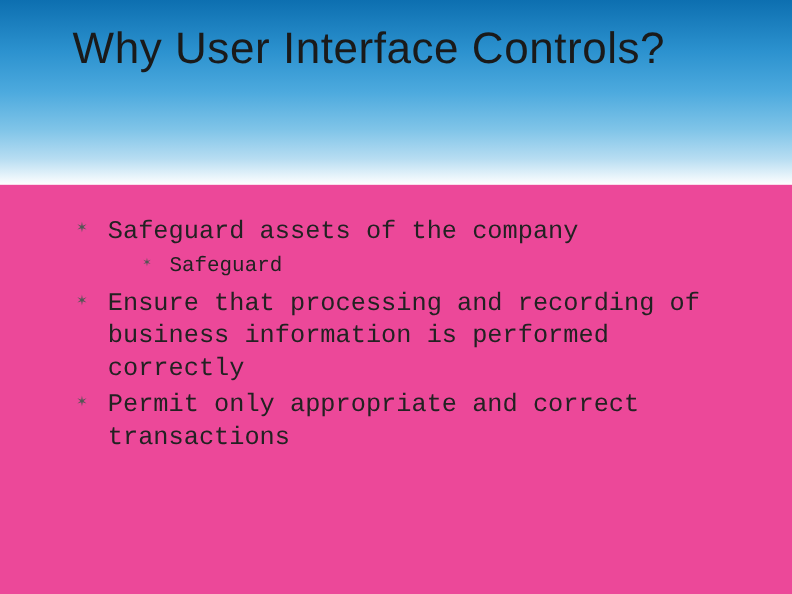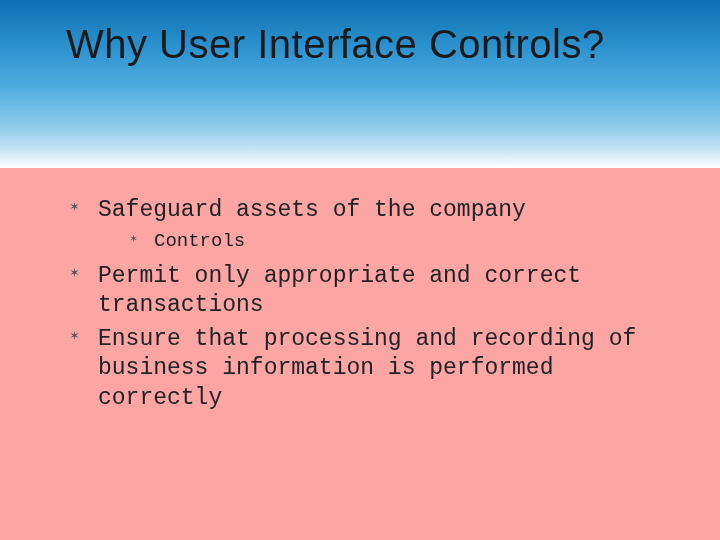--- a/index.html
+++ b/index.html
@@ -8,21 +8,21 @@
     width: 720px;
     height: 540px;
     background: #000;
     font-family: "Segoe UI", "Calibri Light", Candara, sans-serif;
     overflow: hidden;
   }
   .slide {
     position: relative;
     width: 720px;
     height: 540px;
-    background: #fca5a5;
+    background: #ec4899;
   }
   .header-band {
     position: absolute;
     top: 0;
     left: 0;
     width: 720px;
     height: 168px;
     background: linear-gradient(180deg,
       #0d6fb0 0%,
       #2c92cf 28%,
@@ -89,25 +89,25 @@
 <div class="slide">
   <div class="header-band"></div>
   <div class="title">Why User Interface Controls?</div>
 
   <div class="content">
     <ul>
       <li>
         <span>Safeguard assets of the company</span>
         <ul class="sublist">
           <li>
-            <span>Controls</span>
+            <span>Safeguard</span>
           </li>
         </ul>
       </li>
       <li>
-        <span>Permit only appropriate and correct transactions</span>
+        <span>Ensure that processing and recording of business information is performed correctly</span>
       </li>
       <li>
-        <span>Ensure that processing and recording of business information is performed correctly</span>
+        <span>Permit only appropriate and correct transactions</span>
       </li>
     </ul>
   </div>
 </div>
 
 </body></html>

